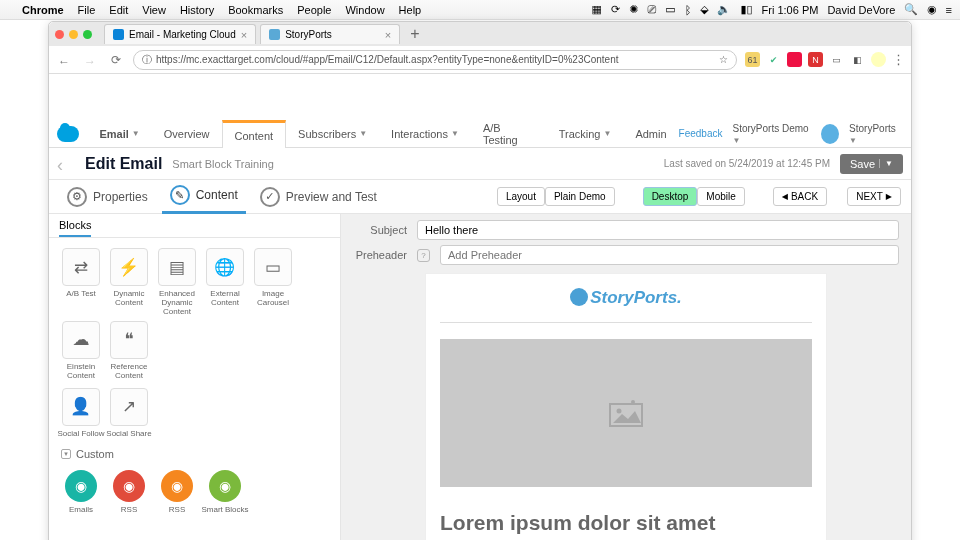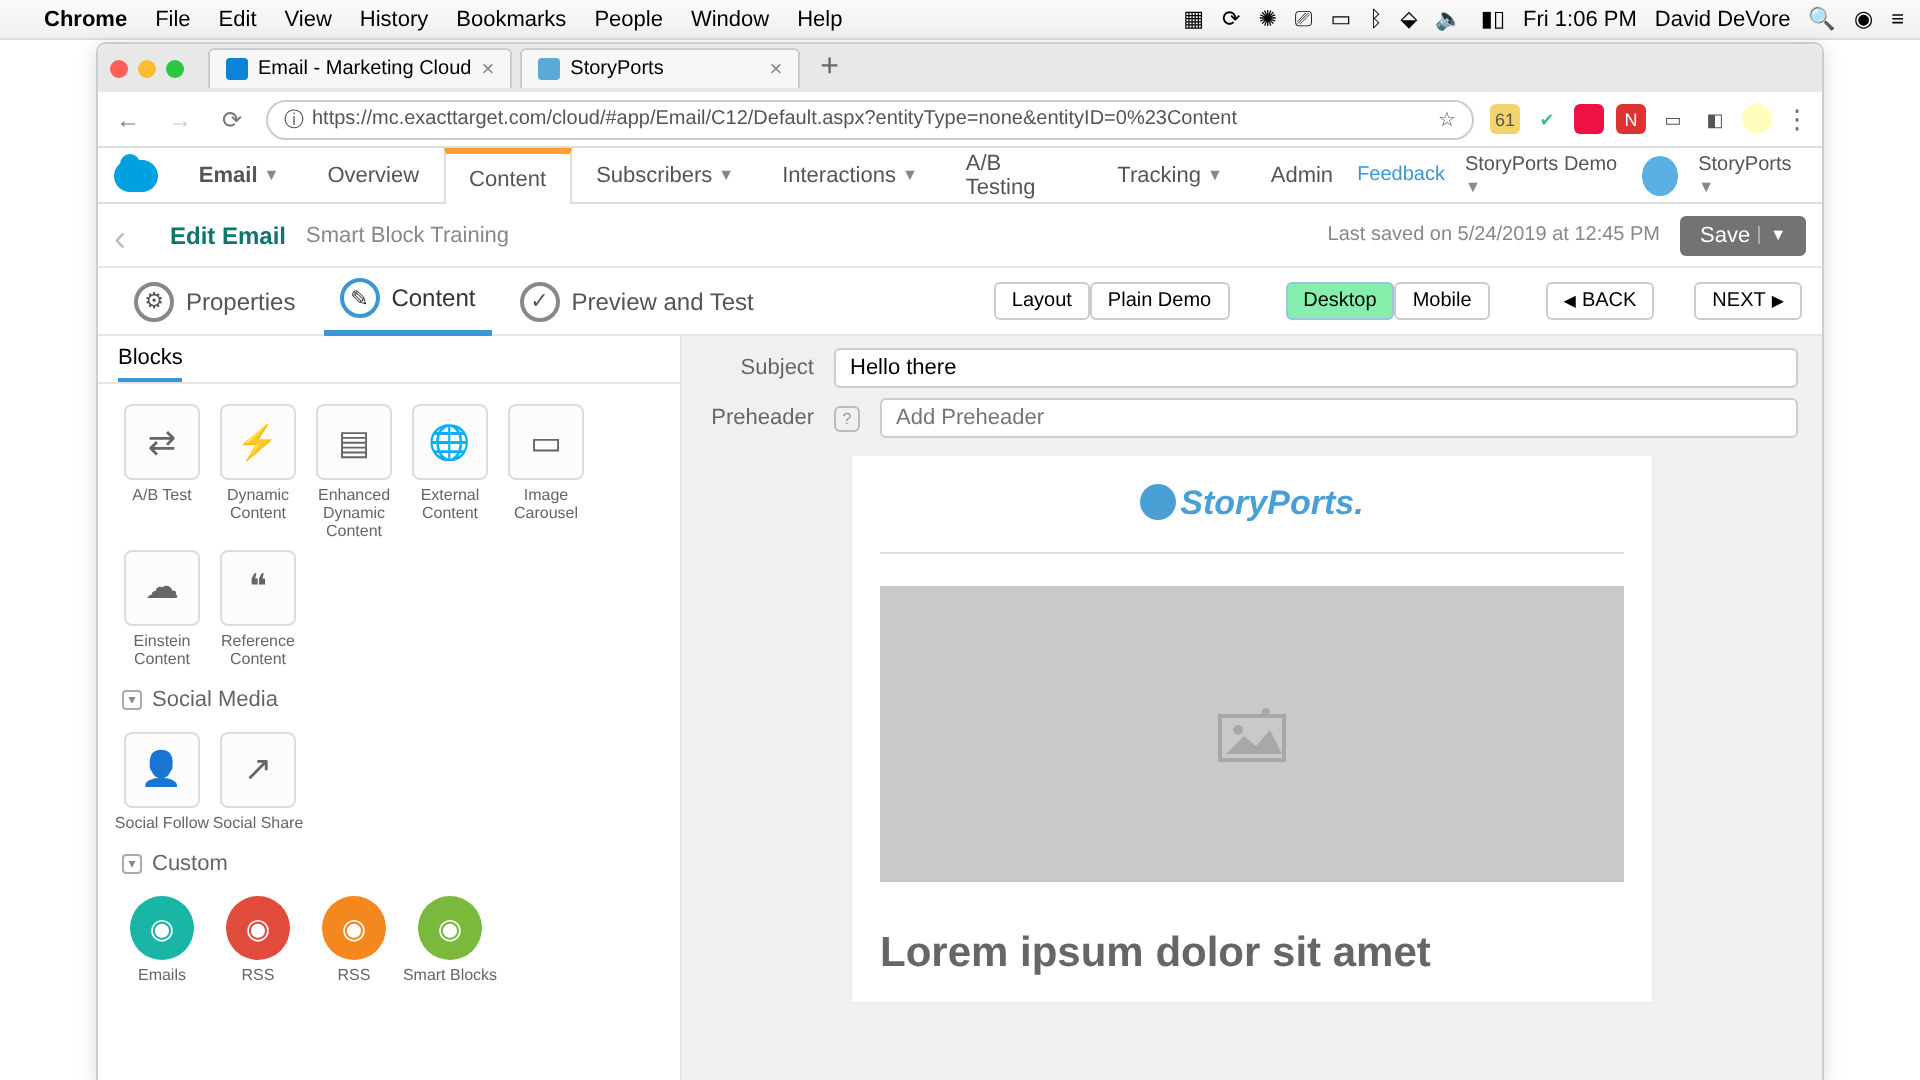--- a/index.html
+++ b/index.html
@@ -18,32 +18,32 @@
 .tab .favicon{width:11px;height:11px;background:#0b84d8;border-radius:2px;}
 .tab .favicon.sp{background:#5aa9d6}
 .tab .close{margin-left:auto;color:#888;cursor:pointer;font-size:11px}
 .newtab{color:#666;font-size:16px;padding:0 6px;}
 .toolbar { height:28px; border-bottom:1px solid #ddd; display:flex; align-items:center; padding:0 6px; gap:8px; font-size:12px; color:#555; }
 .navbtn{width:18px;text-align:center;color:#777}
 .urlbar { flex:1; height:20px; border:1px solid #ccc; border-radius:10px; display:flex; align-items:center; padding:0 8px; font-size:10px; color:#555; gap:4px; }
 .extrow{display:flex;gap:6px;align-items:center}
 .ext{width:15px;height:15px;border-radius:3px;font-size:9px;display:flex;align-items:center;justify-content:center}
 
-.app-nav { height:28px; border-bottom:1px solid #ddd; display:flex; align-items:center; font-size:11px; color:#555; }
+.app-nav { height:28px; border-bottom:1px solid #ddd; display:flex; align-items:center; font-size:11px; color:#555;margin-top:46px; }
 .cloud { width:24px;height:16px;background:#00a1e0;border-radius:8px;margin:0 8px; position:relative}
 .cloud:before{content:"";position:absolute;width:10px;height:10px;background:#00a1e0;border-radius:50%;top:-3px;left:3px}
 .nav-item{padding:0 12px;height:28px;display:flex;align-items:center;gap:3px;cursor:pointer}
 .nav-item.active{border-top:3px solid #ff9e2c;border-left:1px solid #ddd;border-right:1px solid #ddd;background:#fff;margin-bottom:-1px}
 .nav-right{margin-left:auto;display:flex;align-items:center;gap:10px;padding-right:10px}
 .avatar{width:20px;height:20px;border-radius:50%;background:#5ab0e2}
 .caret{font-size:8px;color:#888}
 
 .sub-hdr{height:32px;display:flex;align-items:center;padding:0 8px;border-bottom:1px solid #e5e5e5;gap:10px}
 .backchev{width:18px;height:18px;color:#bbb;font-size:18px}
-.sub-hdr h1{font-size:12px;font-weight:600;color:#0f766e}
+.sub-hdr h1{font-size:16px;font-weight:600;color:#0f172a}
 .sub-hdr .sub{font-size:11px;color:#888}
 .sub-hdr .right{margin-left:auto;display:flex;align-items:center;gap:10px;font-size:10px;color:#888}
 .savebtn{background:#737373;color:#fff;padding:4px 10px;border-radius:3px;font-size:11px;display:flex;align-items:center;gap:4px}
 .savebtn .dd{border-left:1px solid rgba(255,255,255,0.4);padding-left:5px;font-size:8px}
 
 .step-tabs{height:34px;display:flex;align-items:center;padding:0 10px;gap:6px;border-bottom:1px solid #e5e5e5}
 .step{display:flex;align-items:center;gap:6px;padding:0 8px;font-size:12px;color:#555;height:34px}
 .step.active{border-bottom:3px solid #3b97d3;color:#333}
 .circ{width:20px;height:20px;border:2px solid #888;border-radius:50%;display:flex;align-items:center;justify-content:center;font-size:11px}
 .step.active .circ{border-color:#3b97d3}
@@ -256,24 +256,20 @@
             </div>
             <div class="blk">
               <div class="box">☁</div>
               <div class="lbl">Einstein Content</div>
             </div>
             <div class="blk">
               <div class="box">❝</div>
               <div class="lbl">Reference Content</div>
             </div>
           </div>
-        <div class="sec-hdr">
-            <span class="chev">▾</span>
-            <span>Social Media</span>
-          </div>
         <div class="grid" id="soc-grid">
             <div class="blk">
               <div class="box">👤</div>
               <div class="lbl">Social Follow</div>
             </div>
             <div class="blk">
               <div class="box">↗</div>
               <div class="lbl">Social Share</div>
             </div>
           </div>

